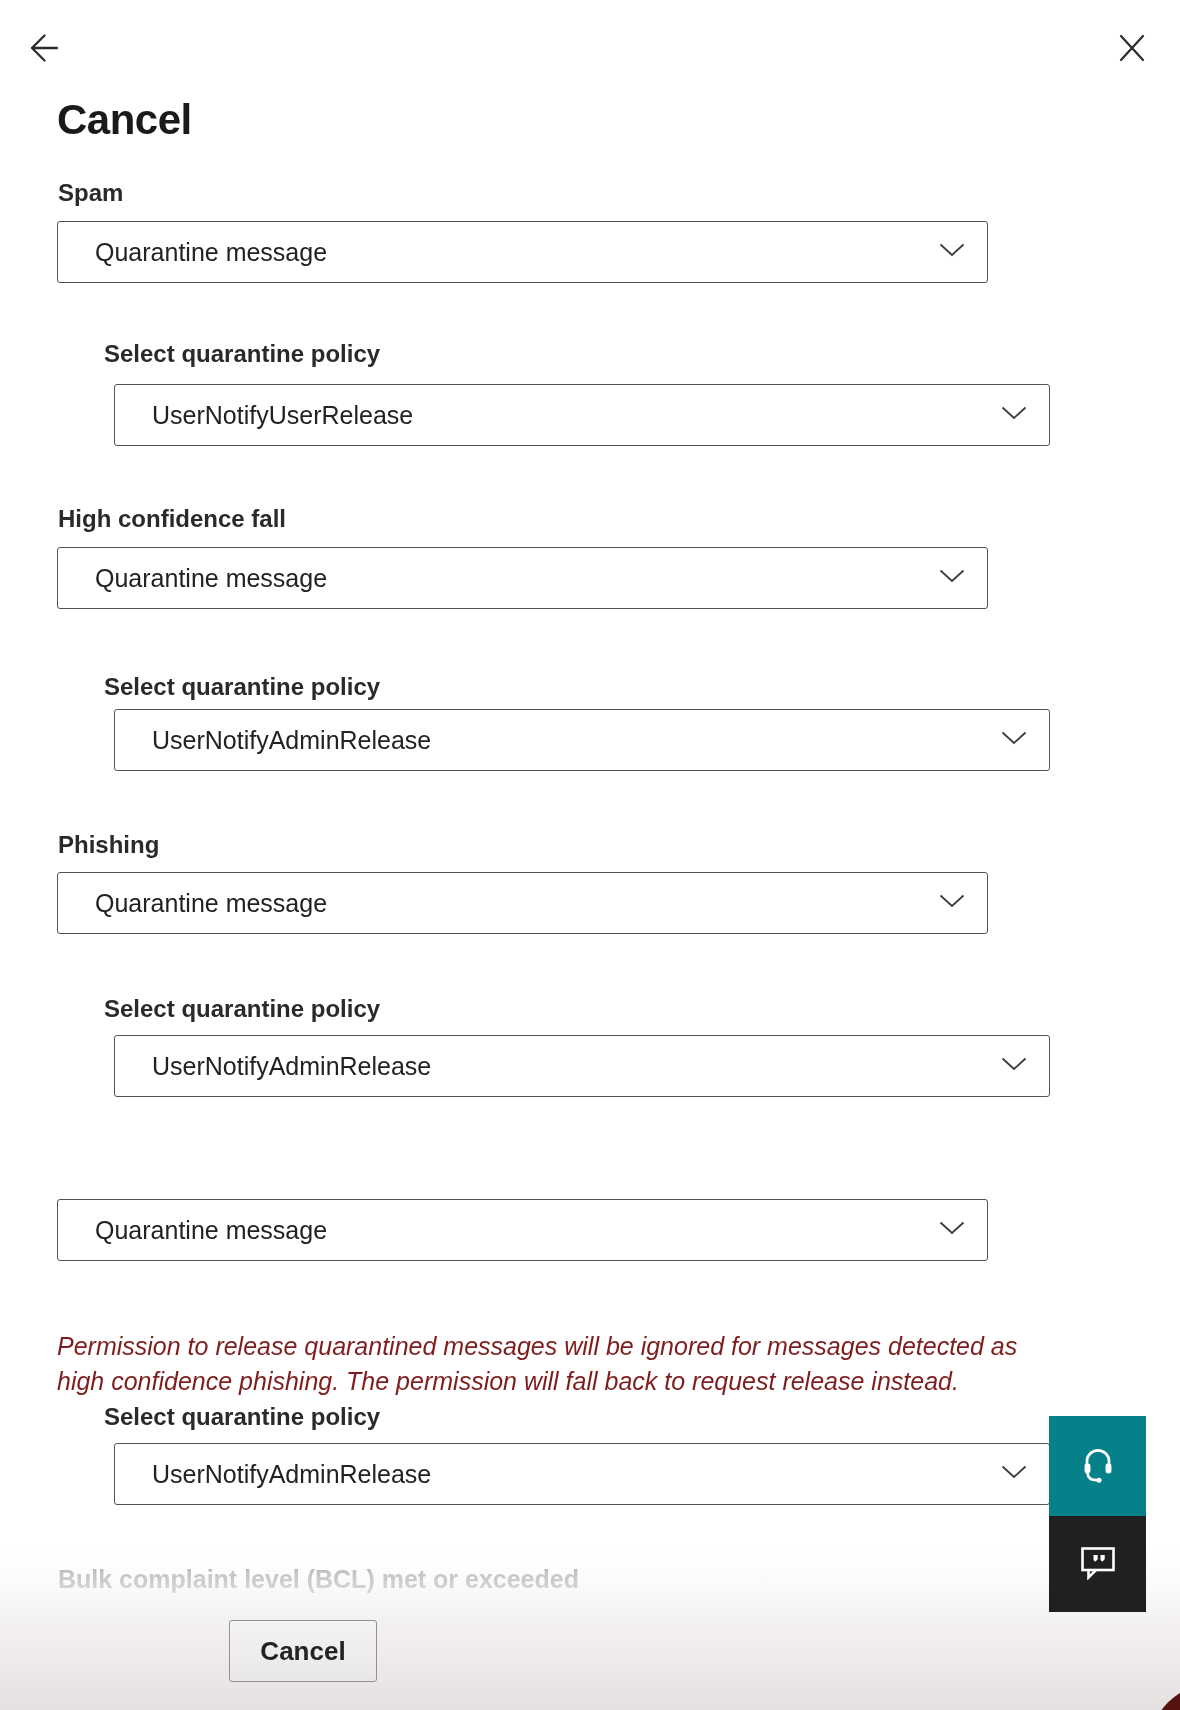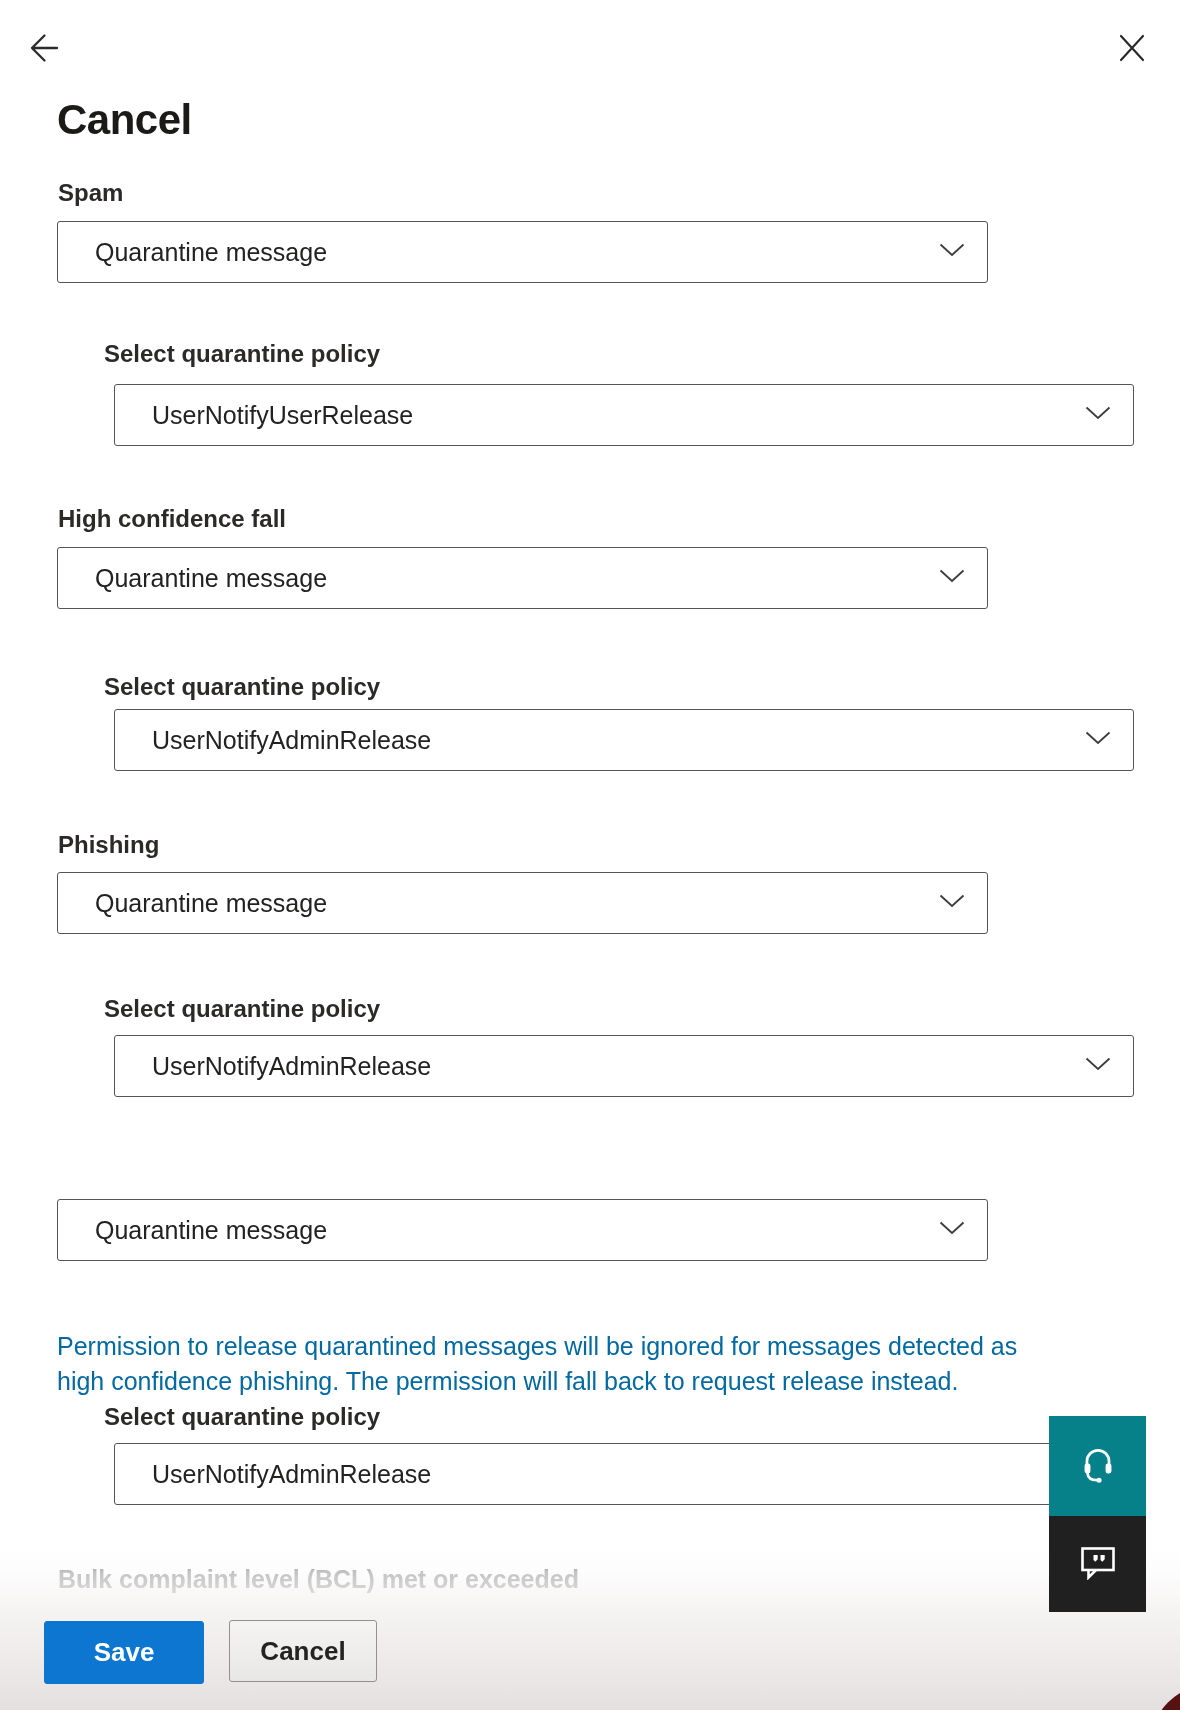--- a/index.html
+++ b/index.html
@@ -31,37 +31,37 @@
   .lbl.ind{left:104px;}
 
   
   .dd{
     position:absolute;height:62px;box-sizing:border-box;
     background:#fff;border:1.5px solid #565452;border-radius:3px;
     display:flex;align-items:center;
     padding:0 64px 0 18px;cursor:pointer;
   }
   .dd.main{left:57px;width:931px;}
-  .dd.ind{left:114px;width:1020px;}
+  .dd.ind{left:114px;width:936px;}
   .dd .val{font-size:25px;color:#232221;white-space:nowrap;overflow:hidden;margin-left:19px;}
   .dd .chev{position:absolute;right:22px;top:50%;transform:translateY(-50%);}
 
   .t-lbl1{top:179px;} .t-dd1{top:221px;}
   .t-lbl2{top:340px;} .t-dd2{top:384px;}
   .t-lbl3{top:505px;} .t-dd3{top:547px;}
   .t-lbl4{top:673px;} .t-dd4{top:709px;}
   .t-lbl5{top:831px;} .t-dd5{top:872px;}
   .t-lbl6{top:995px;} .t-dd6{top:1035px;}
   .t-lbl7{top:1156px;} .t-dd7{top:1199px;}
   .t-lbl8{top:1403px;} .t-dd8{top:1443px;}
 
   
   .note{
     position:absolute;left:57px;top:1304px;width:975px;
-    font-size:25px;line-height:35px;font-weight:400;color:#0369a1;
+    font-size:25px;line-height:35px;font-weight:400;color:#7f1d1d;font-style:italic;
   }
 
   
   .bulk-lbl{
     position:absolute;left:58px;top:1565px;z-index:1;
     font-size:25px;font-weight:600;color:#333231;white-space:nowrap;
   }
 
   
   .bottom-fade{
@@ -206,21 +206,20 @@
       <svg width="26" height="14" viewBox="0 0 26 14">
           <path d="M1.5 1.5 L13 12 L24.5 1.5" fill="none" stroke="#3d3c3b" stroke-width="1.8"></path>
         </svg>
     </span>
   </div>
 
   <div class="bulk-lbl">Bulk complaint level (BCL) met or exceeded</div>
 
   <div class="bottom-fade"></div>
 
-  <button class="btn save-btn">Save</button>
   <button class="btn cancel-btn">Cancel</button>
 
   <button class="side-btn support-btn" aria-label="Support">
     <span>
       <svg width="34" height="42" viewBox="0 0 32 40">
         <path d="M5.5 21 v-4.5 a10.5 10.5 0 0 1 21 0 V21" fill="none" stroke="#ffffff" stroke-width="2.6" stroke-linecap="round"></path>
         <rect x="3.2" y="18.5" width="5.6" height="9.5" rx="2.2" fill="#ffffff"></rect>
         <rect x="23.2" y="18.5" width="5.6" height="9.5" rx="2.2" fill="#ffffff"></rect>
         <path d="M6 28 c0.5 4.5 4.5 6.5 9 6.5" fill="none" stroke="#ffffff" stroke-width="2.6" stroke-linecap="round"></path>
         <circle cx="17" cy="34.5" r="2.4" fill="#ffffff"></circle>

